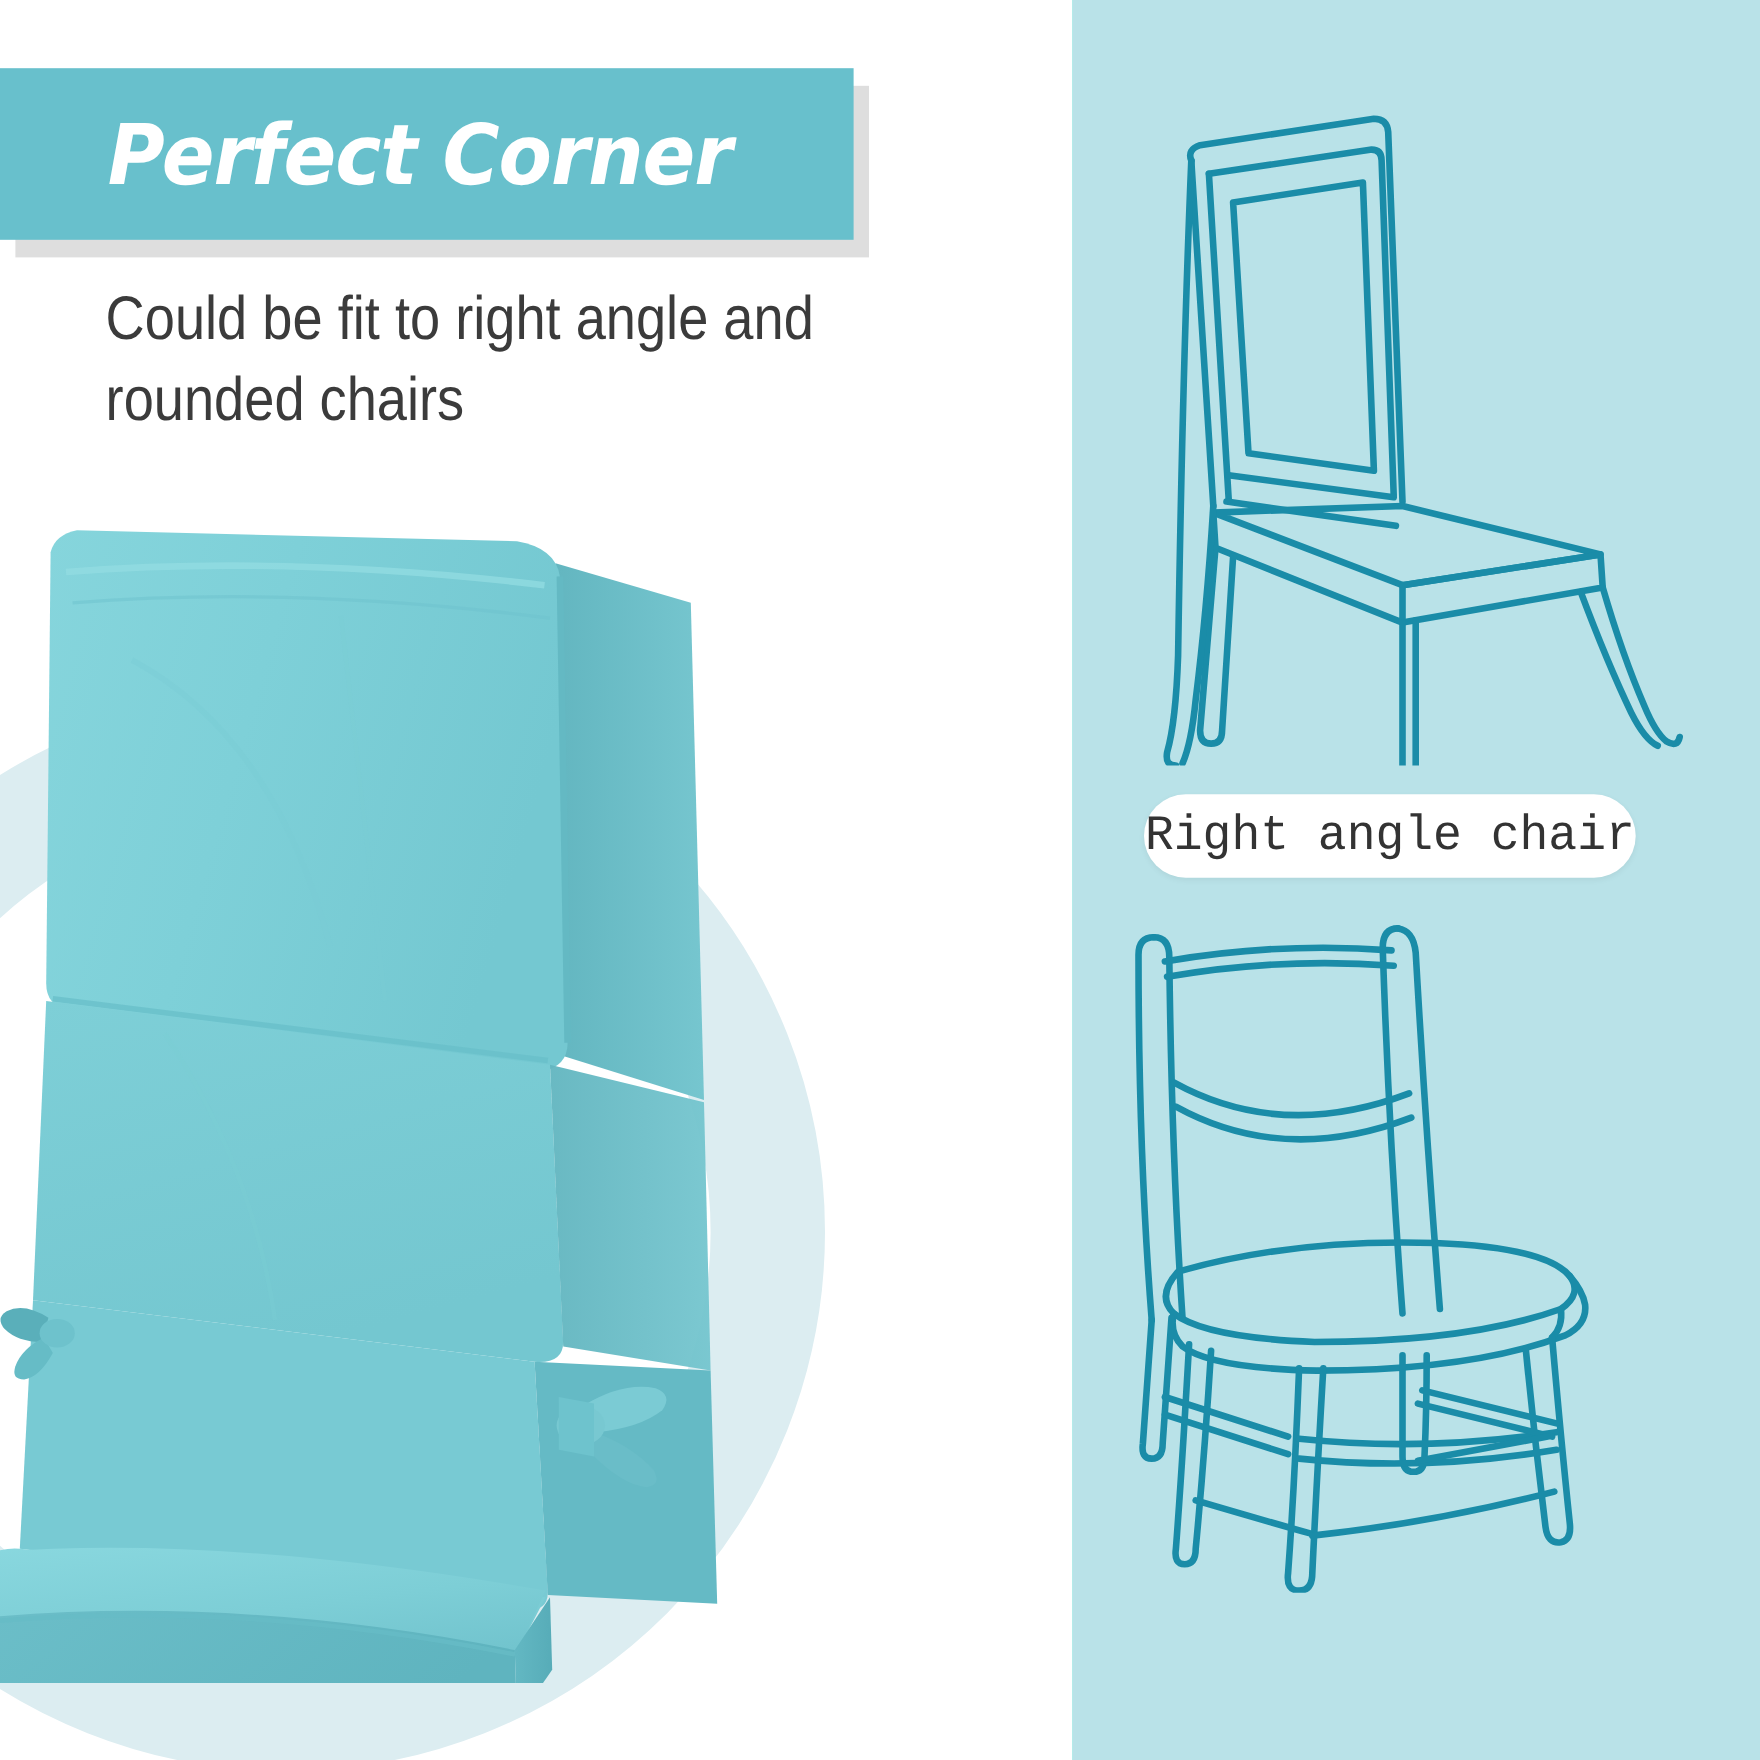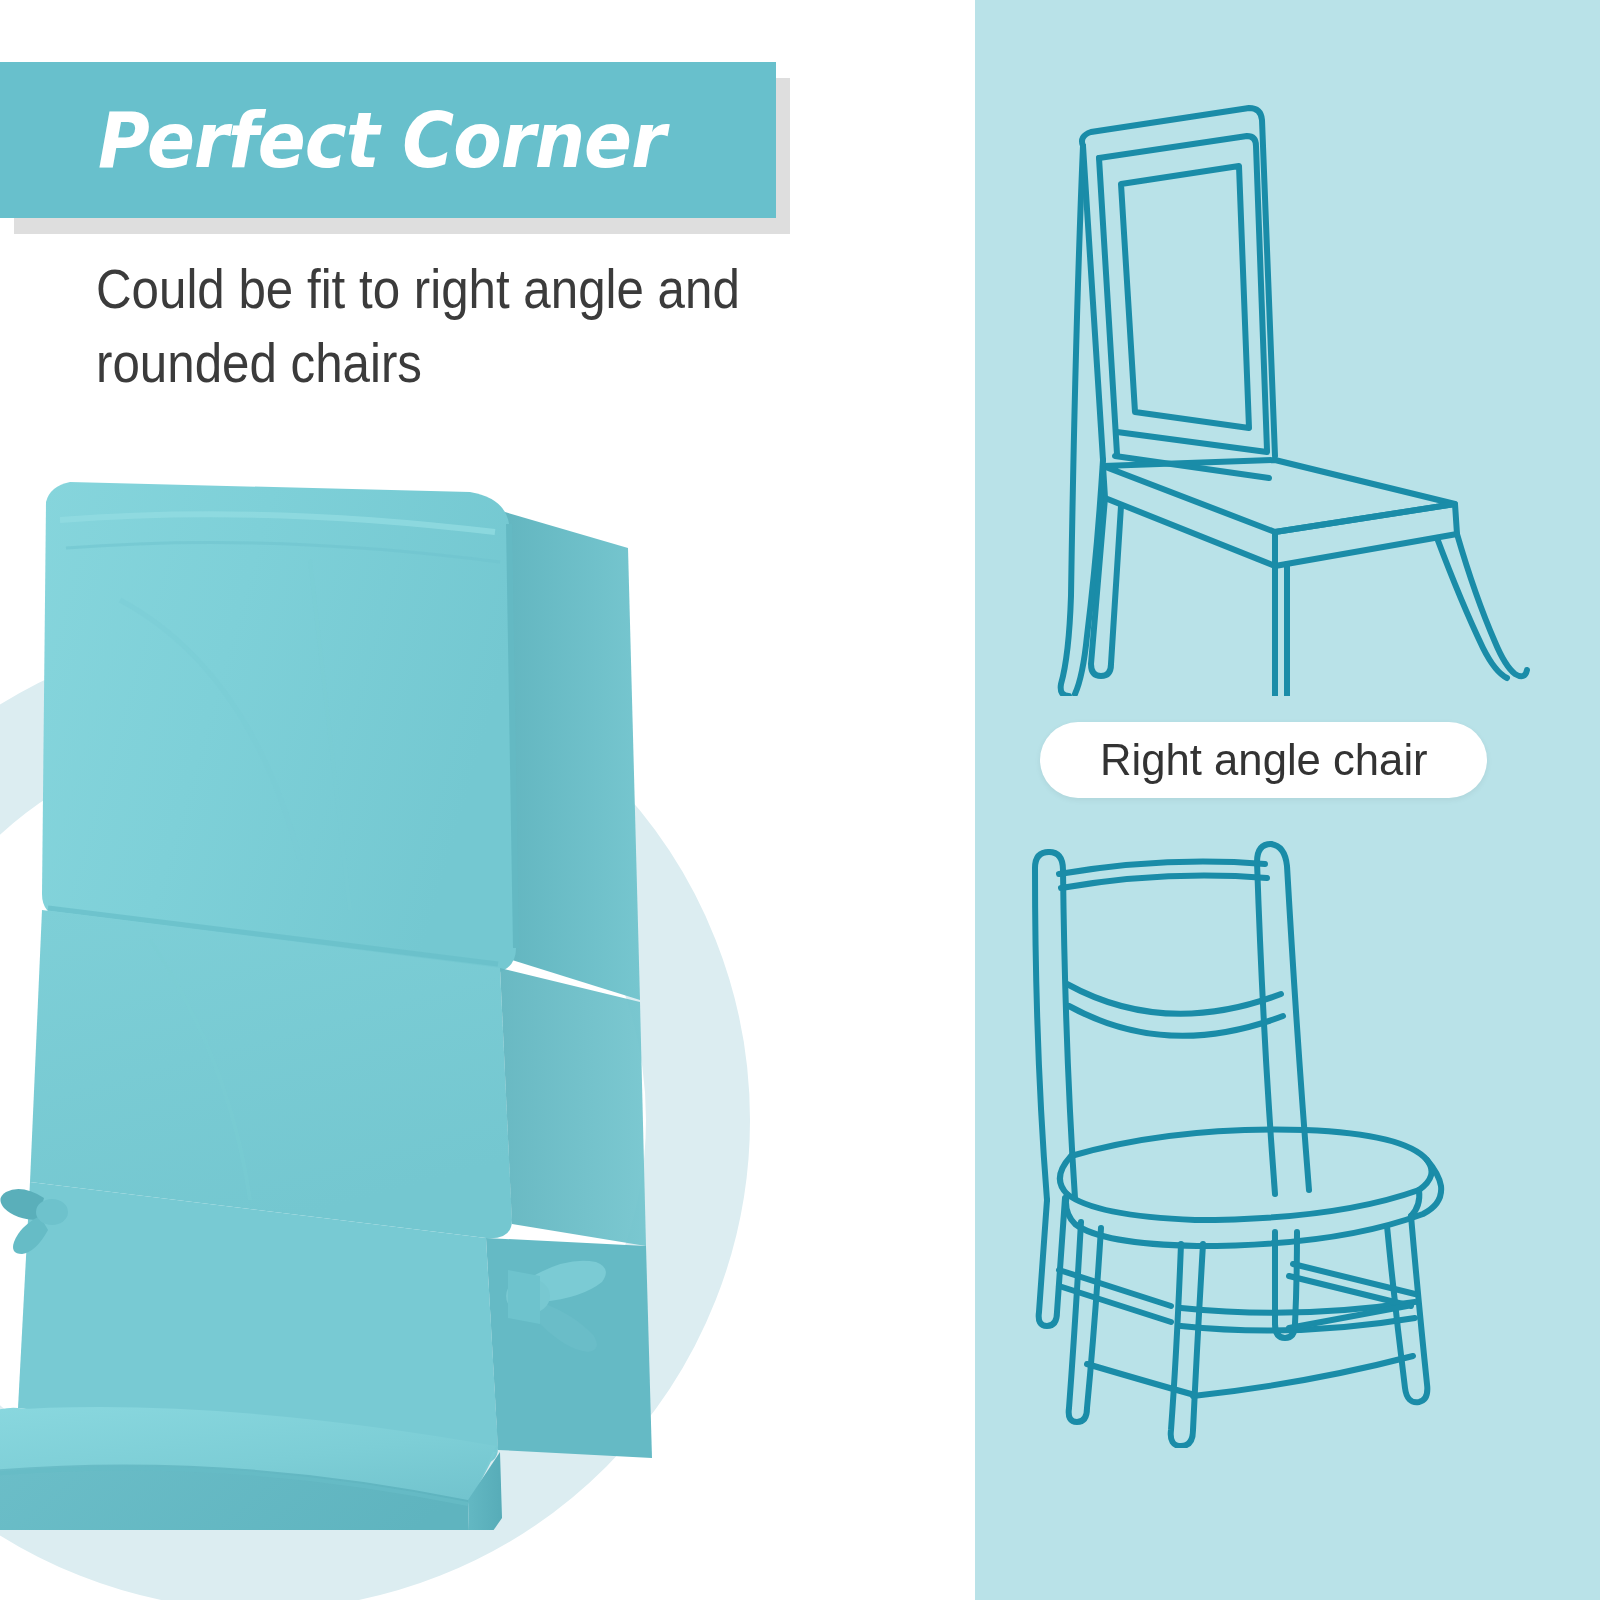--- a/index.html
+++ b/index.html
@@ -115,21 +115,21 @@
   .chair-fig.bottom { top: 808px; width: 625px; height: 640px; }
 
   .pill {
     position: absolute;
     background: #ffffff;
     border-radius: 44px;
     display: flex;
     align-items: center;
     justify-content: center;
     color: #333333;
-    font-family: Liberation Sans, sans-serif;
+    font-family: Liberation Mono, monospace;
     font-size: 45px;
     white-space: nowrap;
     box-shadow: 0 2px 6px rgba(0,0,0,0.06);
   }
   .pill.one {
     left: 65px; top: 722px;
     width: 447px; height: 76px;
   }
   .pill.two {
     left: 80px; top: 1450px;

